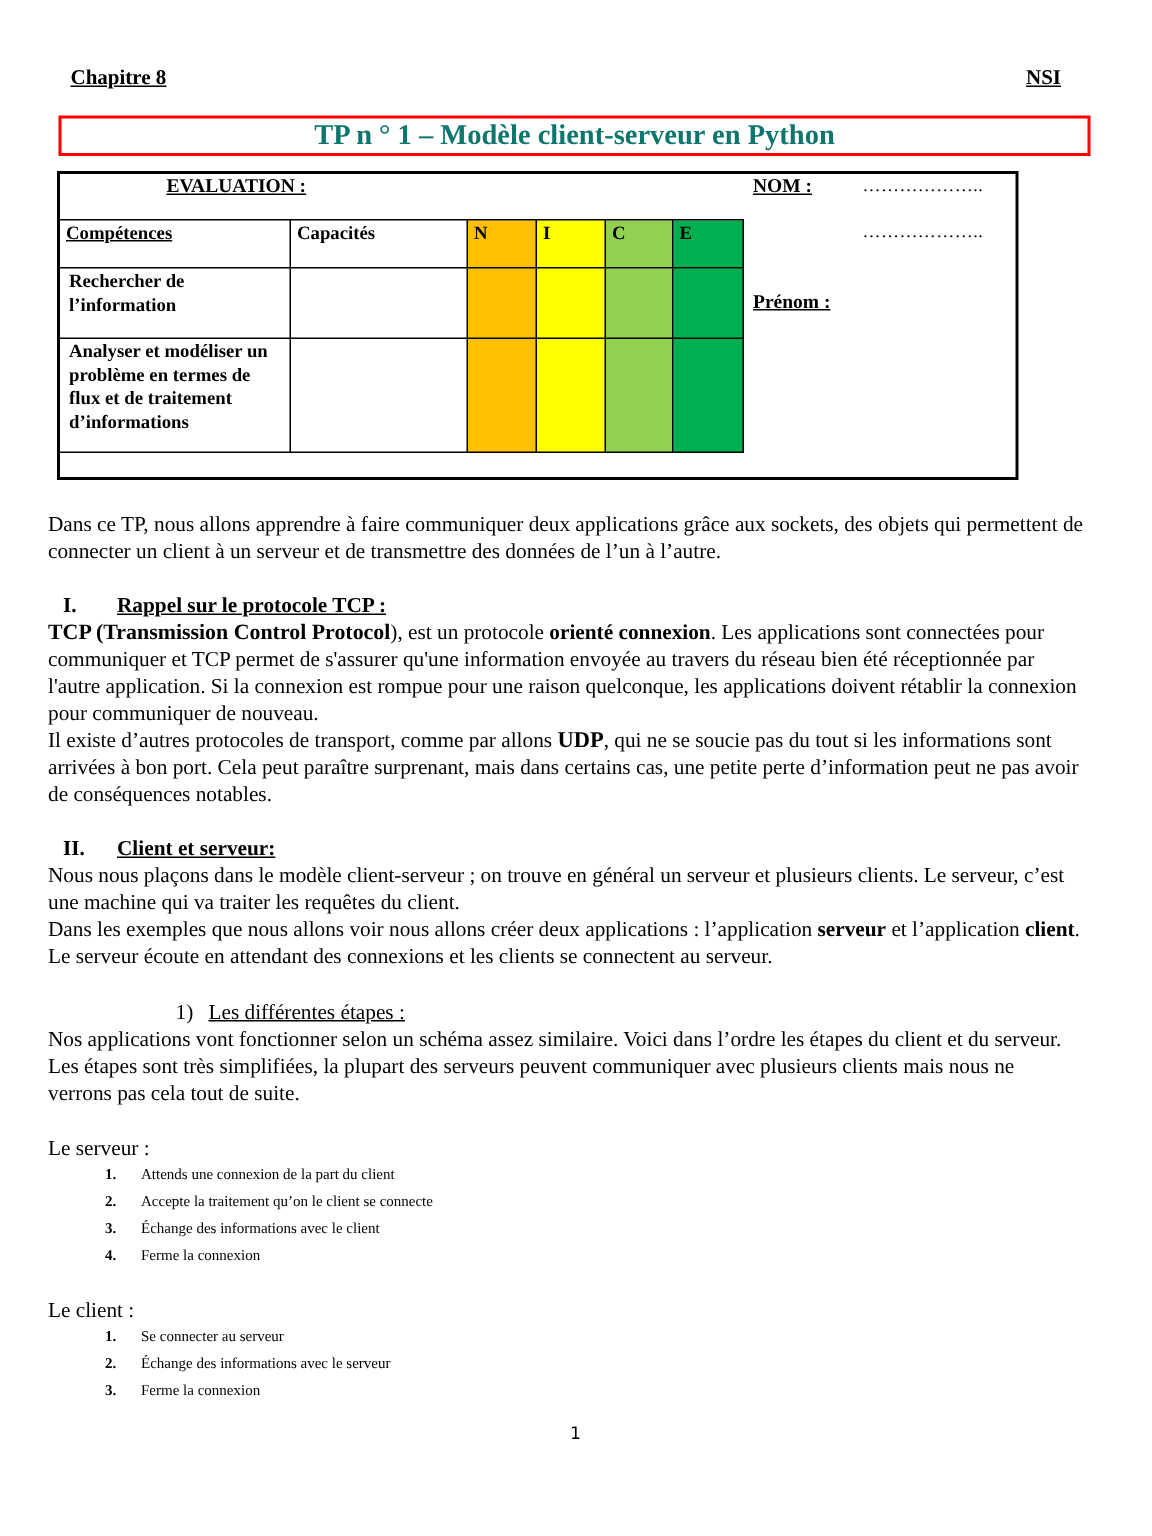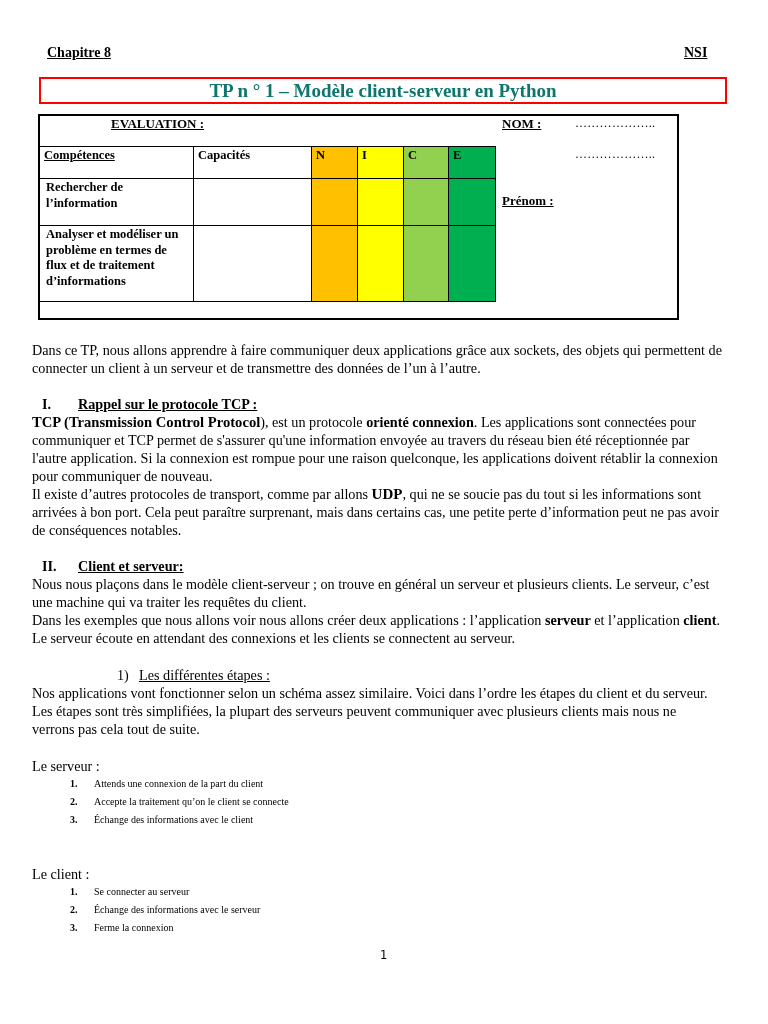--- a/index.html
+++ b/index.html
@@ -117,20 +117,21 @@
   <span class="sub-num">1)</span><span class="u">Les différentes étapes :</span>
 </div>
 <div class="abs para" style="top:684px">Nos applications vont fonctionner selon un schéma assez similaire. Voici dans l’ordre les étapes du client et du serveur. Les étapes sont très simplifiées, la plupart des serveurs peuvent communiquer avec plusieurs clients mais nous ne verrons pas cela tout de suite.</div>
 
 <div class="abs para" style="top:757px">Le serveur :</div>
 <div class="abs" style="left:47px; top:775px; width:600px">
   <ol class="steps">
     <li><span class="num">1.</span><span>Attends une connexion de la part du client</span></li>
     <li><span class="num">2.</span><span>Accepte la traitement qu’on le client se connecte</span></li>
     <li><span class="num">3.</span><span>Échange des informations avec le client</span></li>
+    <li><span class="num">4.</span><span>Ferme la connexion</span></li>
   </ol>
 </div>
 
 <div class="abs para" style="top:865px">Le client :</div>
 <div class="abs" style="left:47px; top:883px; width:600px">
   <ol class="steps">
     <li><span class="num">1.</span><span>Se connecter au serveur</span></li>
     <li><span class="num">2.</span><span>Échange des informations avec le serveur</span></li>
     <li><span class="num">3.</span><span>Ferme la connexion</span></li>
   </ol>

